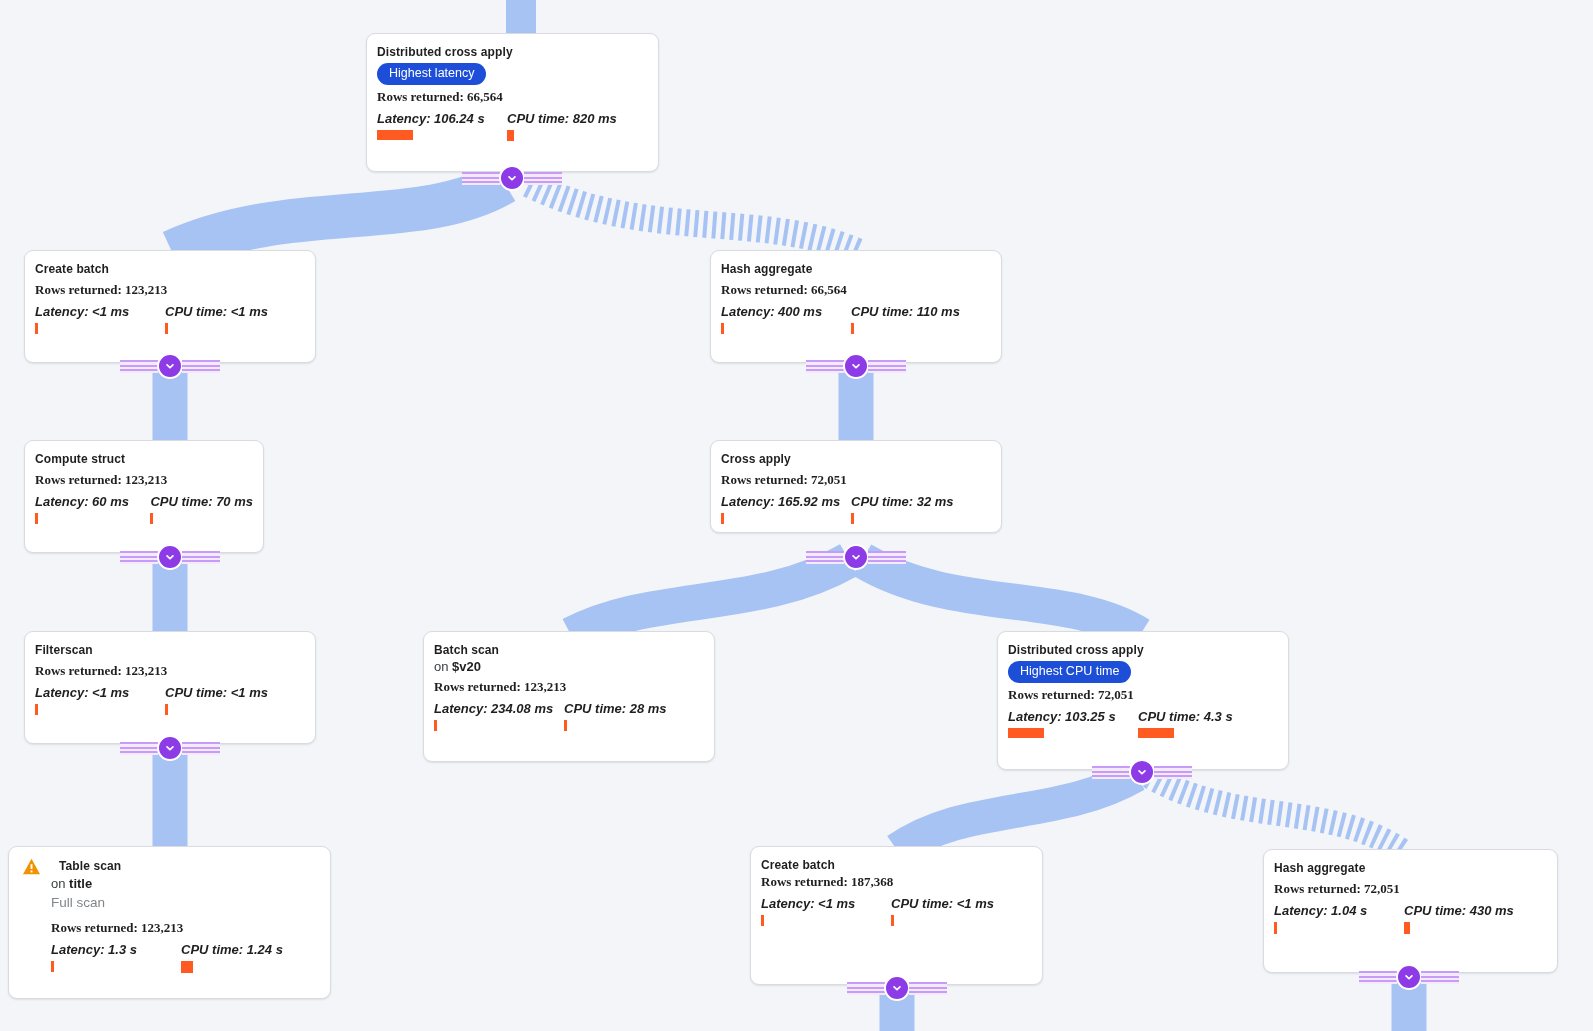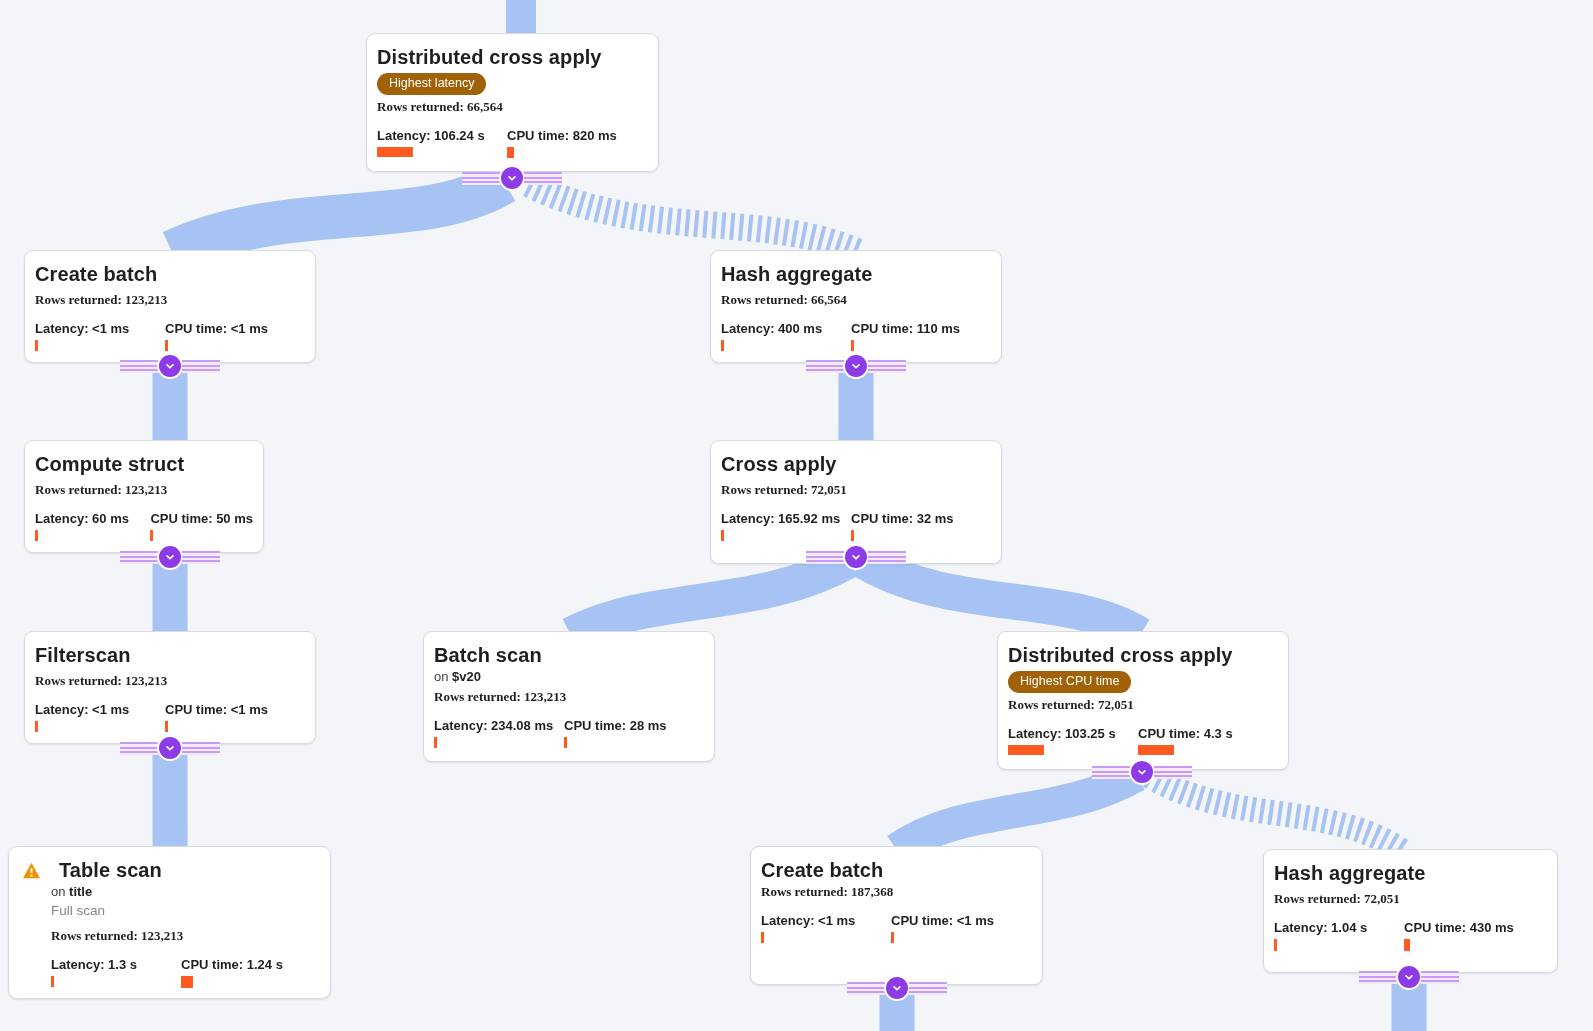--- a/index.html
+++ b/index.html
@@ -12,31 +12,31 @@
   .edges{position:absolute;left:0;top:0;z-index:1;}
   .band{stroke:#a6c3f3;fill:none;}
   .band-hatch{stroke:#a6c3f3;fill:none;stroke-dasharray:4 5;}
 
   .card{
     position:absolute;z-index:2;box-sizing:border-box;
     background:#ffffff;border:1px solid #d8dbe0;border-radius:9px;
     box-shadow:0 1px 2px rgba(60,64,67,.12);
     padding:11px 10px 10px 10px;
   }
-  .title{font-size:20px;font-weight:600;letter-spacing:.1px;line-height:1.25;}
+  .title{font-size:12px;font-weight:600;letter-spacing:.1px;line-height:1.25;}
   .badge{
-    display:inline-block;background:#a16207;color:#fff;
+    display:inline-block;background:#1d4ed8;color:#fff;
     font-size:12.5px;line-height:1;padding:4px 12px 5px;border-radius:11px;
     margin:3px 0 3px;
   }
   .sub{font-size:13px;line-height:1.45;color:#3c4043;}
   .sub b{color:#1f1f1f;font-weight:700;text-align:right;}
   .note{font-size:13.5px;line-height:1.4;color:#80868b;}
   .rows{font-size:13px;font-weight:600;margin-top:5px;font-family:Liberation Serif, serif;}
-  .metrics{display:flex;margin-top:13px;}
+  .metrics{display:flex;margin-top:6px;font-style:italic;}
   .metric{width:130px;}
   .metric:last-child{width:auto;}
   .mlabel{font-size:13px;font-weight:600;white-space:nowrap;}
   .bar{background:#ff5a21;margin-top:4px;}
   .titlerow{display:flex;align-items:center;gap:18px;}
   .indent{padding-left:32px;}
   .warn-icon{width:19px;height:17px;flex:0 0 auto;margin-left:3px;}
 
   .connector{
     position:absolute;z-index:3;transform:translate(-50%,-50%);
@@ -125,27 +125,27 @@
 
   <div class="card" style="left:24px;top:440px;width:240px;height:113px">
     <div class="title">Compute struct</div>
     <div class="rows">Rows returned: 123,213</div>
     <div class="metrics">
       <div class="metric">
         <div class="mlabel">Latency: 60 ms</div>
         <div class="bar" style="width:3px;height:11px"></div>
       </div>
       <div class="metric">
-        <div class="mlabel">CPU time: 50 ms</div>
-        <div class="bar" style="width:3px;height:11px"></div>
-      </div>
-    </div>
-  </div>
-
-  <div class="card" style="left:710px;top:440px;width:292px;height:124px">
+        <div class="mlabel">CPU time: 70 ms</div>
+        <div class="bar" style="width:3px;height:11px"></div>
+      </div>
+    </div>
+  </div>
+
+  <div class="card" style="left:710px;top:440px;width:292px;height:93px">
     <div class="title">Cross apply</div>
     <div class="rows">Rows returned: 72,051</div>
     <div class="metrics">
       <div class="metric">
         <div class="mlabel">Latency: 165.92 ms</div>
         <div class="bar" style="width:3px;height:11px"></div>
       </div>
       <div class="metric">
         <div class="mlabel">CPU time: 32 ms</div>
         <div class="bar" style="width:3px;height:11px"></div>

